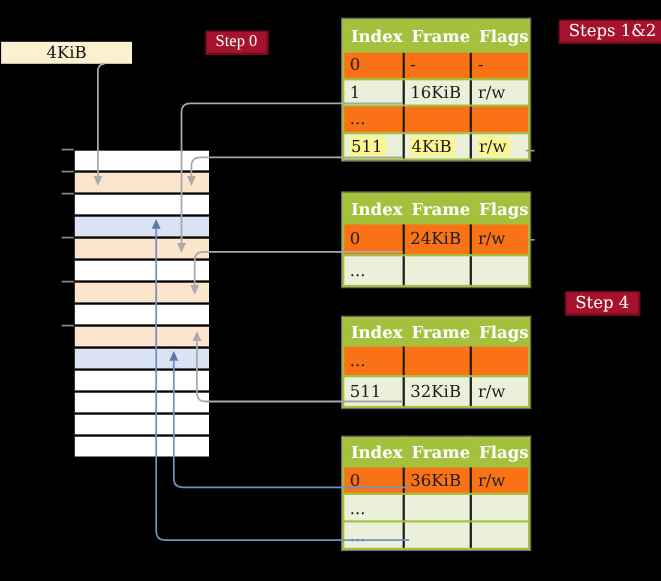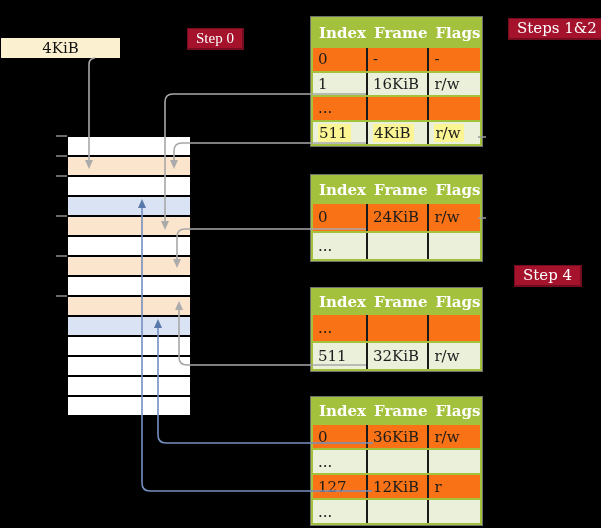--- a/index.html
+++ b/index.html
@@ -178,25 +178,20 @@
     <tr>
       <td>0</td>
       <td>36KiB</td>
       <td>r/w</td>
     </tr>
     <tr class="shade">
       <td>...</td>
       <td></td>
       <td></td>
     </tr>
-    <tr>
-      <td>127</td>
-      <td>12KiB</td>
-      <td>r</td>
-    </tr>
     <tr class="shade">
       <td>...</td>
       <td></td>
       <td></td>
     </tr>
   </tbody>
     </table>
 
   <svg id="overlay" viewBox="0 0 601 528">
 

